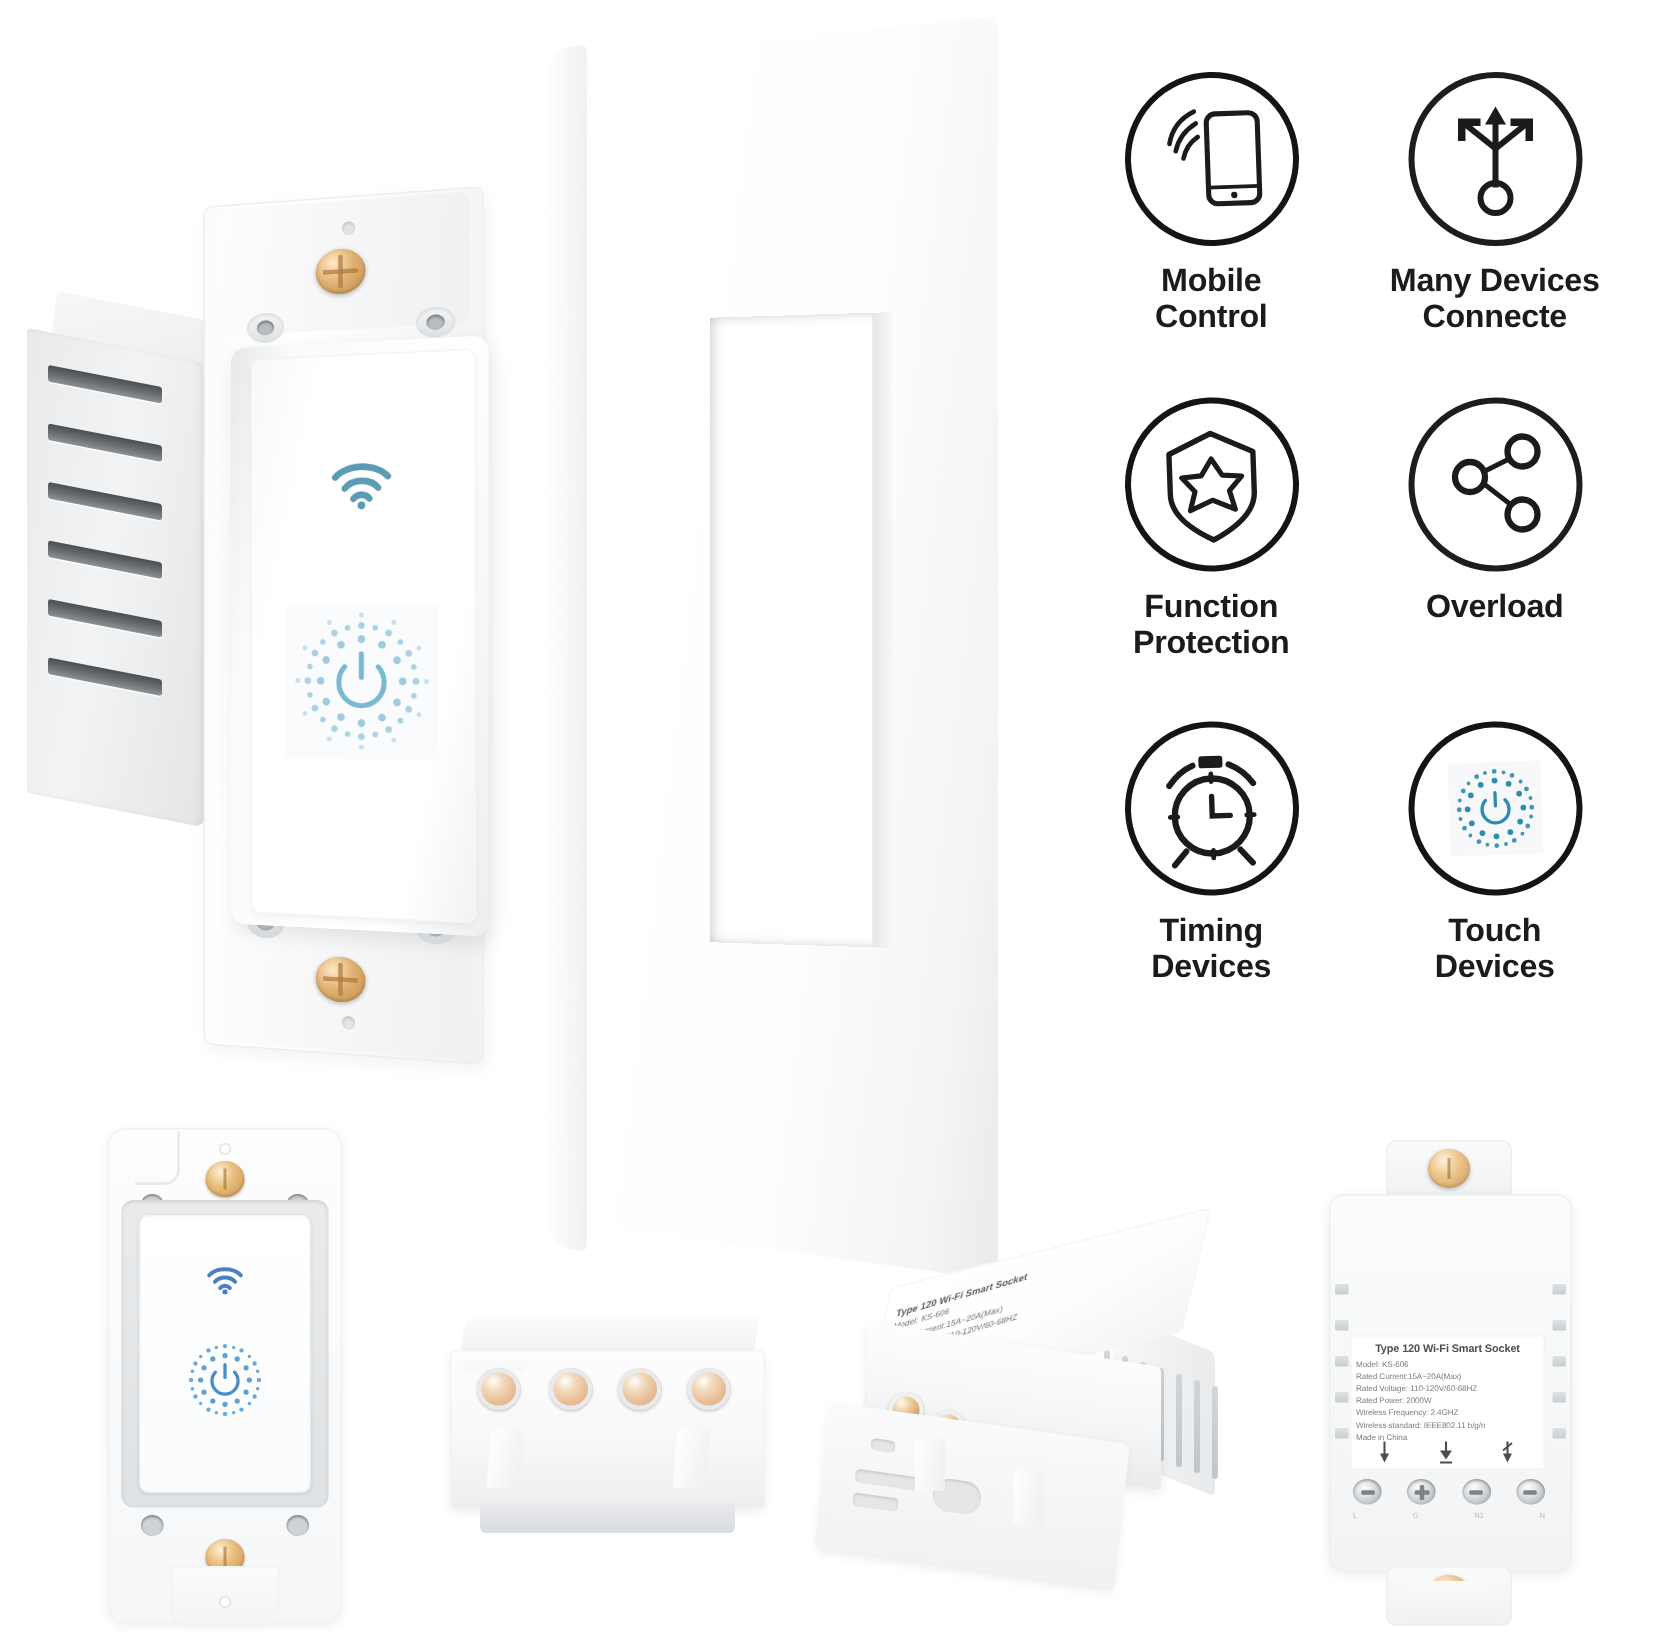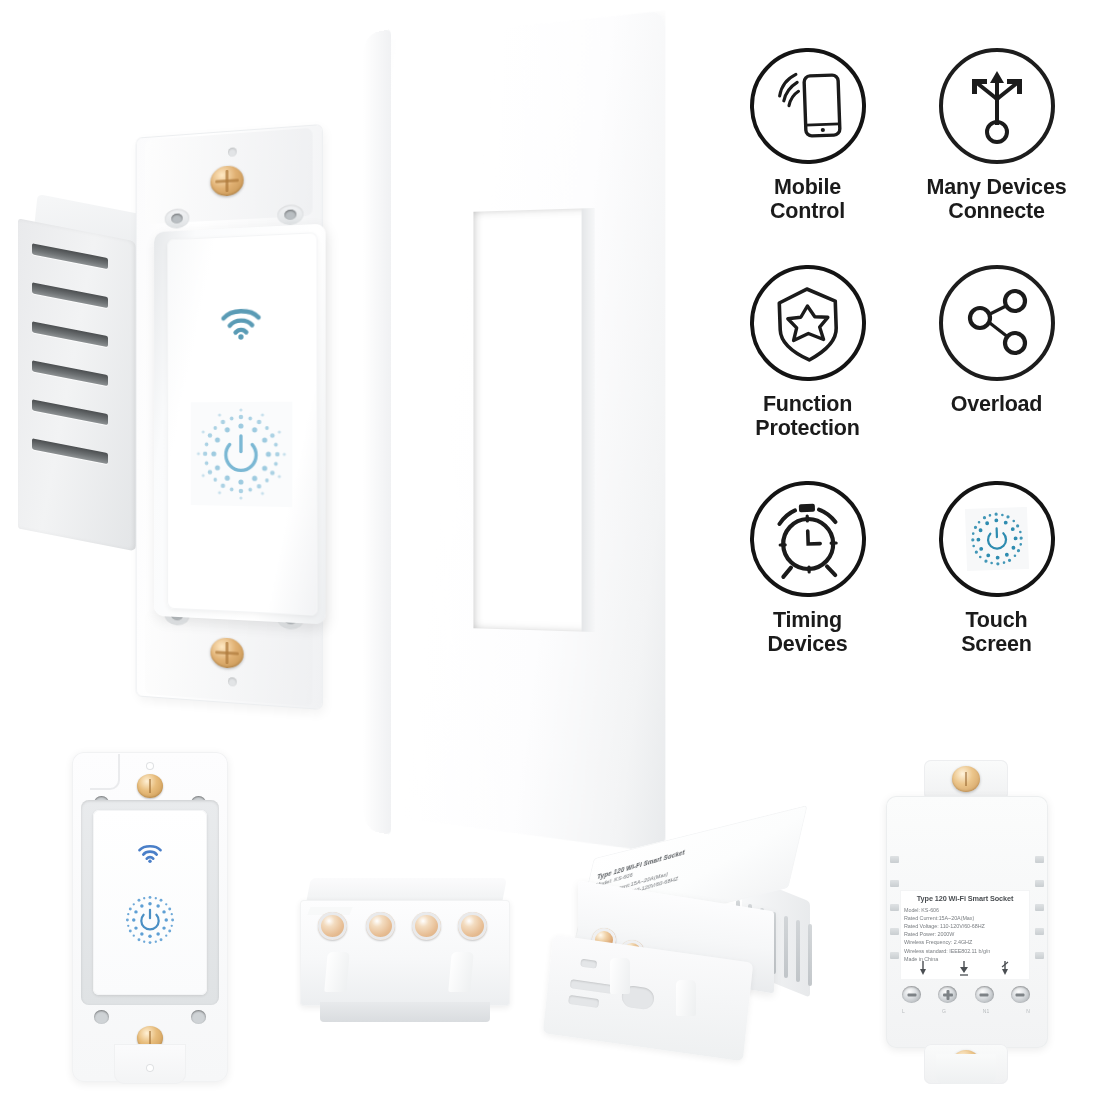--- a/index.html
+++ b/index.html
@@ -887,21 +887,21 @@
               </g>
             </g>
             <g fill="none" stroke="#2e8cb0" stroke-width="3.6" stroke-linecap="round">
               <path d="M39.5 41 A14.5 14.5 0 1 0 60.5 41"></path>
               <path d="M50 33 L50 47"></path>
             </g>
           </svg>
         </div>
       </div>
       <div class="feature-label">Touch
-Screen</div>
+Devices</div>
     </div>
   </div>
 
   <div class="small-switch">
     <div class="ss-strap"></div>
     <div class="ss-strap-notch"></div>
     <div class="ss-pinhole" style="left:74px; top:10px;"></div>
     <div class="ss-screw" style="left:65px; top:22px;"></div>
     <div class="ss-hole" style="left:22px; top:44px;"></div>
     <div class="ss-hole" style="right:22px; top:44px;"></div>

